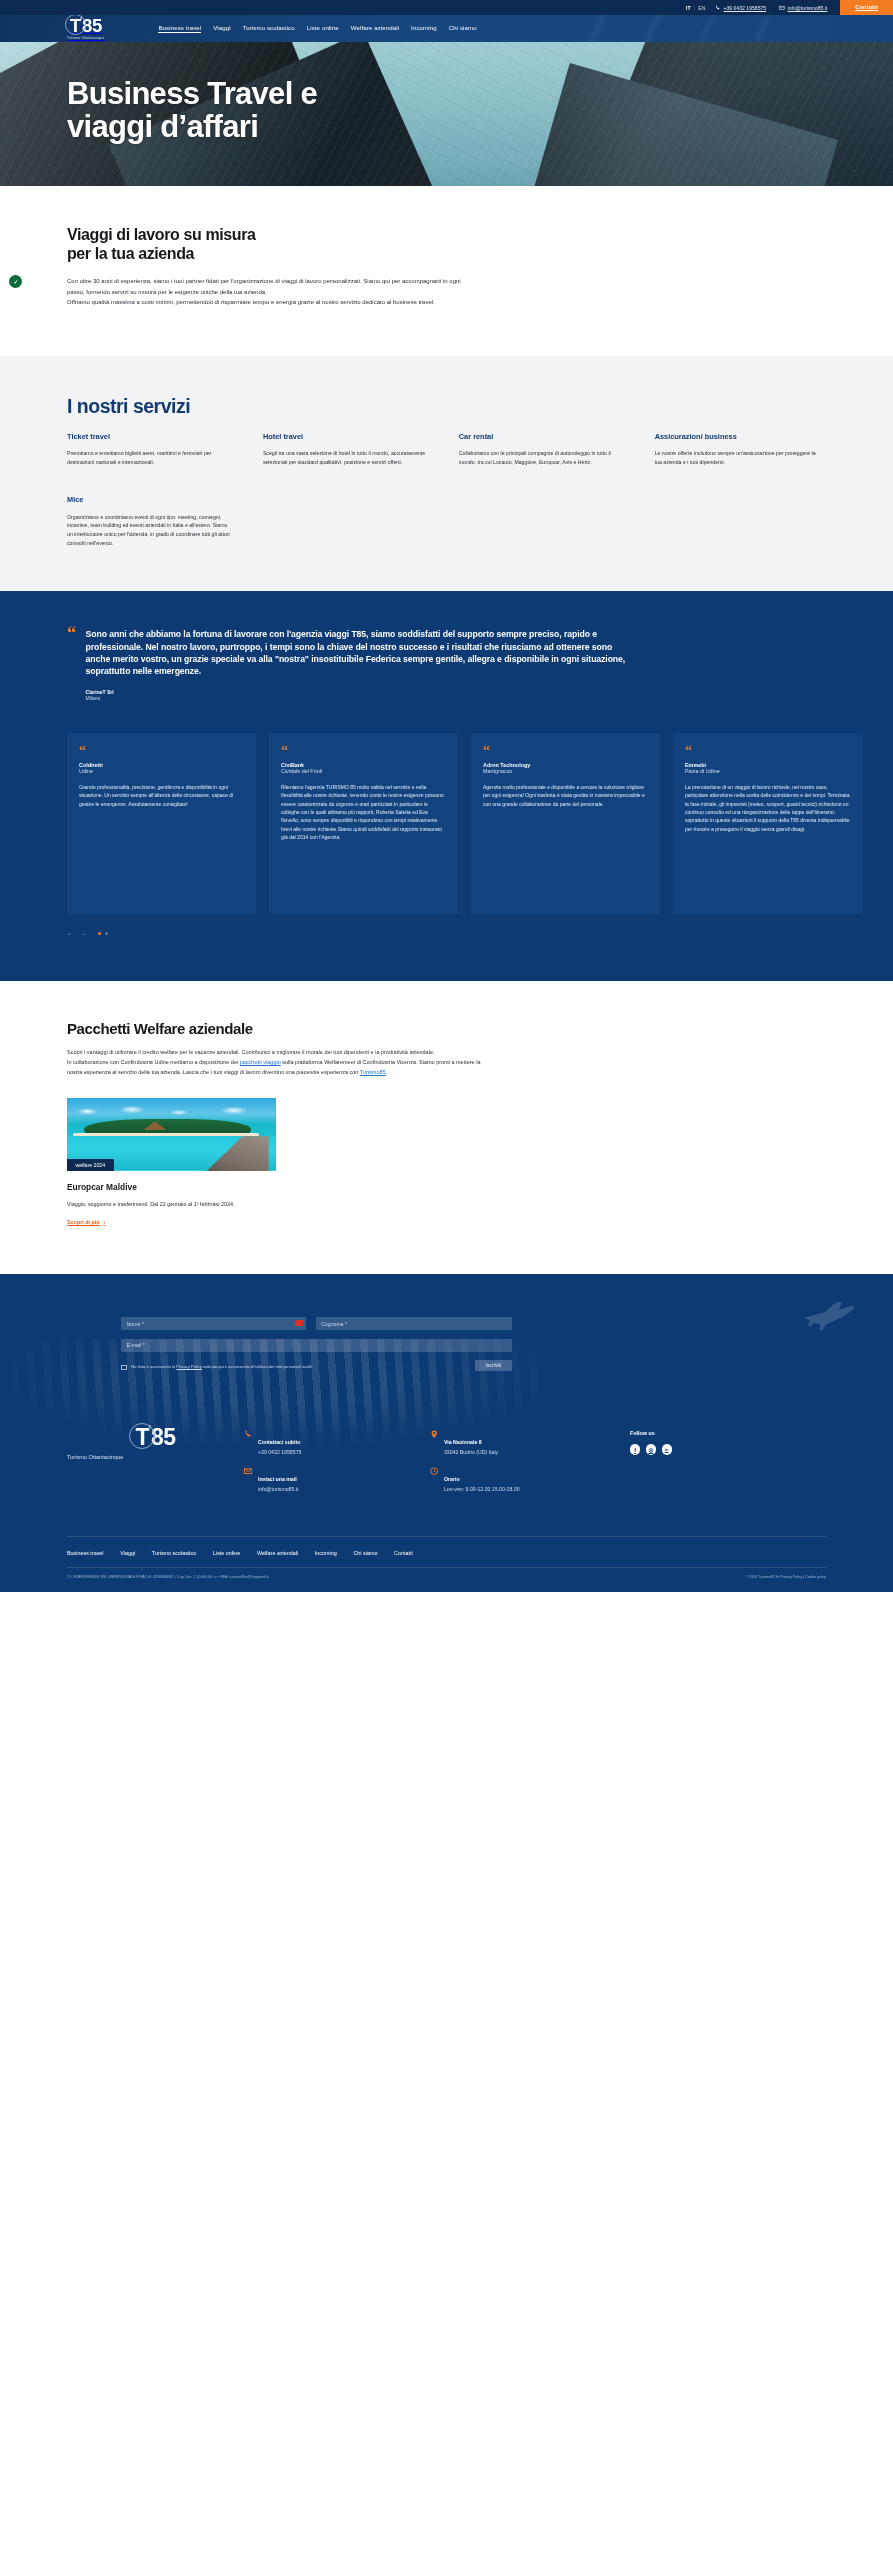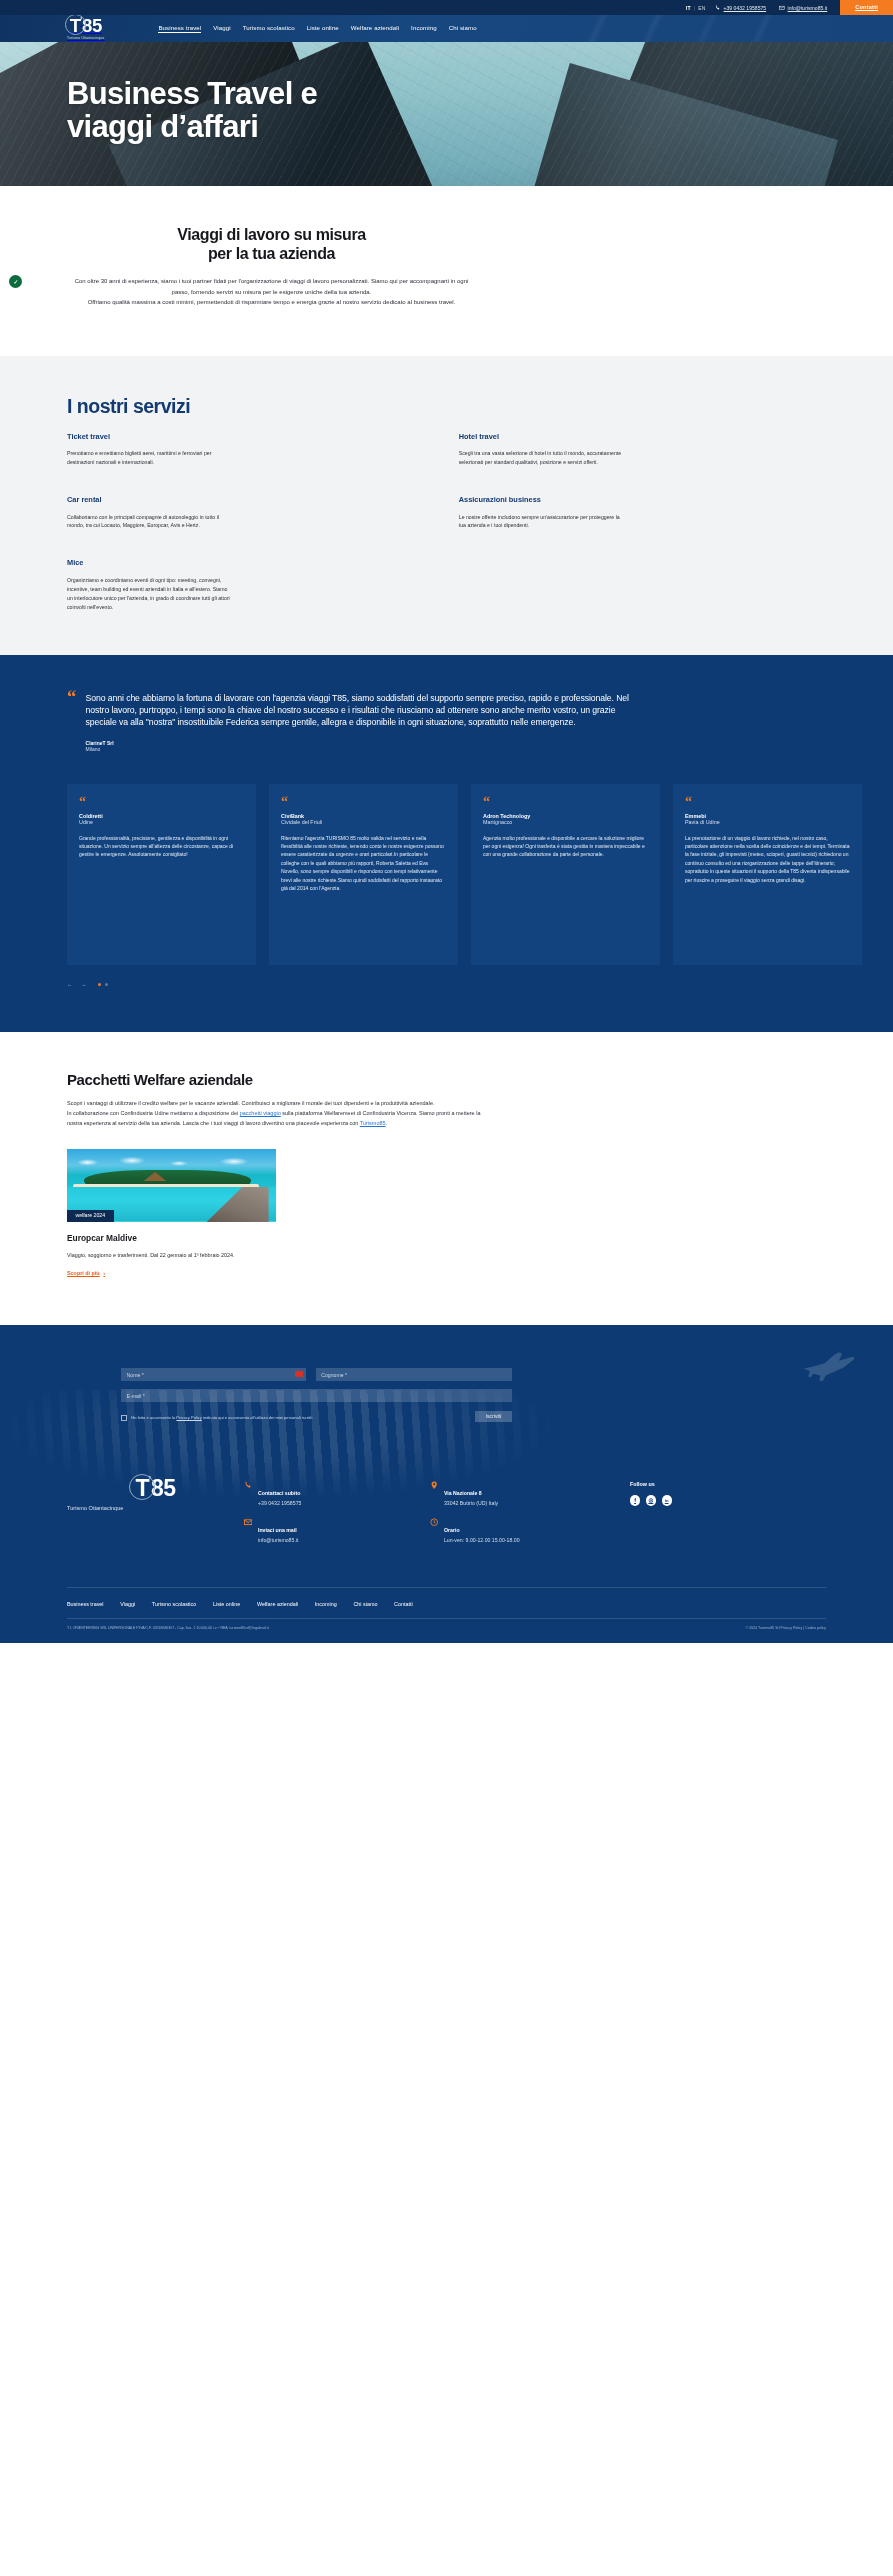--- a/index.html
+++ b/index.html
@@ -111,55 +111,55 @@
     position:absolute; inset:0;
     background: linear-gradient(120deg, rgba(255,255,255,.18) 0%, transparent 40%, rgba(255,255,255,.12) 72%, transparent 100%);
   }
   .hero-title {
     position:absolute; left:67px; top:35px;
     color:#fff; font-size:31px; font-weight:bold; line-height:1.08; letter-spacing:-0.7px;
     text-shadow: 0 0.9px 2.8px rgba(0,0,0,.18);
   }
 
   
-  .intro { padding: 39px 0 48px 0; position:relative;text-align:center; }
+  .intro { padding: 39px 0 48px 0; position:relative; }
   .intro-inner { width: 409px; margin-left: 67px; }
   .intro h2 {
     font-size: 16px; font-weight: bold; line-height:1.2; color:#16181d; letter-spacing:-0.4px;
     margin-bottom: 13px;
   }
   .intro p { font-size: 6px; line-height: 1.75; color:#2b2f36; }
   .badge-left {
     position:absolute; left:9.3px; top:89px; width:13px; height:13px; border-radius:50%;
     background:#0c6b3f; display:flex; align-items:center; justify-content:center;
   }
   .badge-left span { color:#fff; font-size:5.6px; font-weight:bold;}
 
   
   .servizi { background:#f2f3f5; padding: 39px 0 43px 0; }
   .servizi h2 {
     font-size: 19.5px; font-weight:bold; color:#143a72; margin-left:67px; letter-spacing:-0.5px;
     margin-bottom: 14px;
   }
   .svc-grid {
     margin-left:67px; width: 763px;
-    display:grid; grid-template-columns: repeat(2, 1fr); column-gap: 20.5px; row-gap: 28px;
+    display:grid; grid-template-columns: repeat(4, 1fr); column-gap: 20.5px; row-gap: 28px;
   }
   .svc h3 { font-size: 7.4px; font-weight:bold; color:#143a72; margin-bottom: 8.4px;}
   .svc p { font-size: 5.2px; line-height:1.72; color:#2b2f36; max-width: 163px;}
 
   
   .testi { background:#0d3a73; padding: 37px 0 45px 0; position:relative; }
   .testi-top { display:flex; margin-left:67px; }
   .testi-left { width: 163px; padding-top: 7.4px; }
   .testi-left h2 { color:#fff; font-size:15px; font-weight:bold; line-height:1.12; letter-spacing:-0.3px;}
   .testi-left p { color:#cfdcec; font-size:5.2px; line-height:1.6; margin-top:6.5px;}
   .testi-main { width: 566px; position:relative; padding-left: 18.6px;}
   .qmark { position:absolute; left:0; top:-1.9px; color:#f47b20; font-size:18.6px; font-weight:bold; line-height:13px; font-family:"Liberation Serif", serif;}
-  .testi-main blockquote { color:#fff; font-size:8.7px; font-weight:normal; line-height:1.42; letter-spacing:-0.1px;}
+  .testi-main blockquote { color:#fff; font-size:8.7px; font-weight:bold; line-height:1.42; letter-spacing:-0.1px;}
   .testi-author { margin-top:11px; color:#fff; font-size:5px; font-weight:bold; }
   .testi-city { color:#cfdcec; font-size:5px;}
 
   .cards {
     margin-left:67px; margin-top:32px; display:flex; gap:13px; width: 826px; overflow:hidden;
   }
   .card {
     flex:0 0 189px; background:#12437f; padding:13px 12px 15px 12px; position:relative;
     min-height: 181px;
   }

